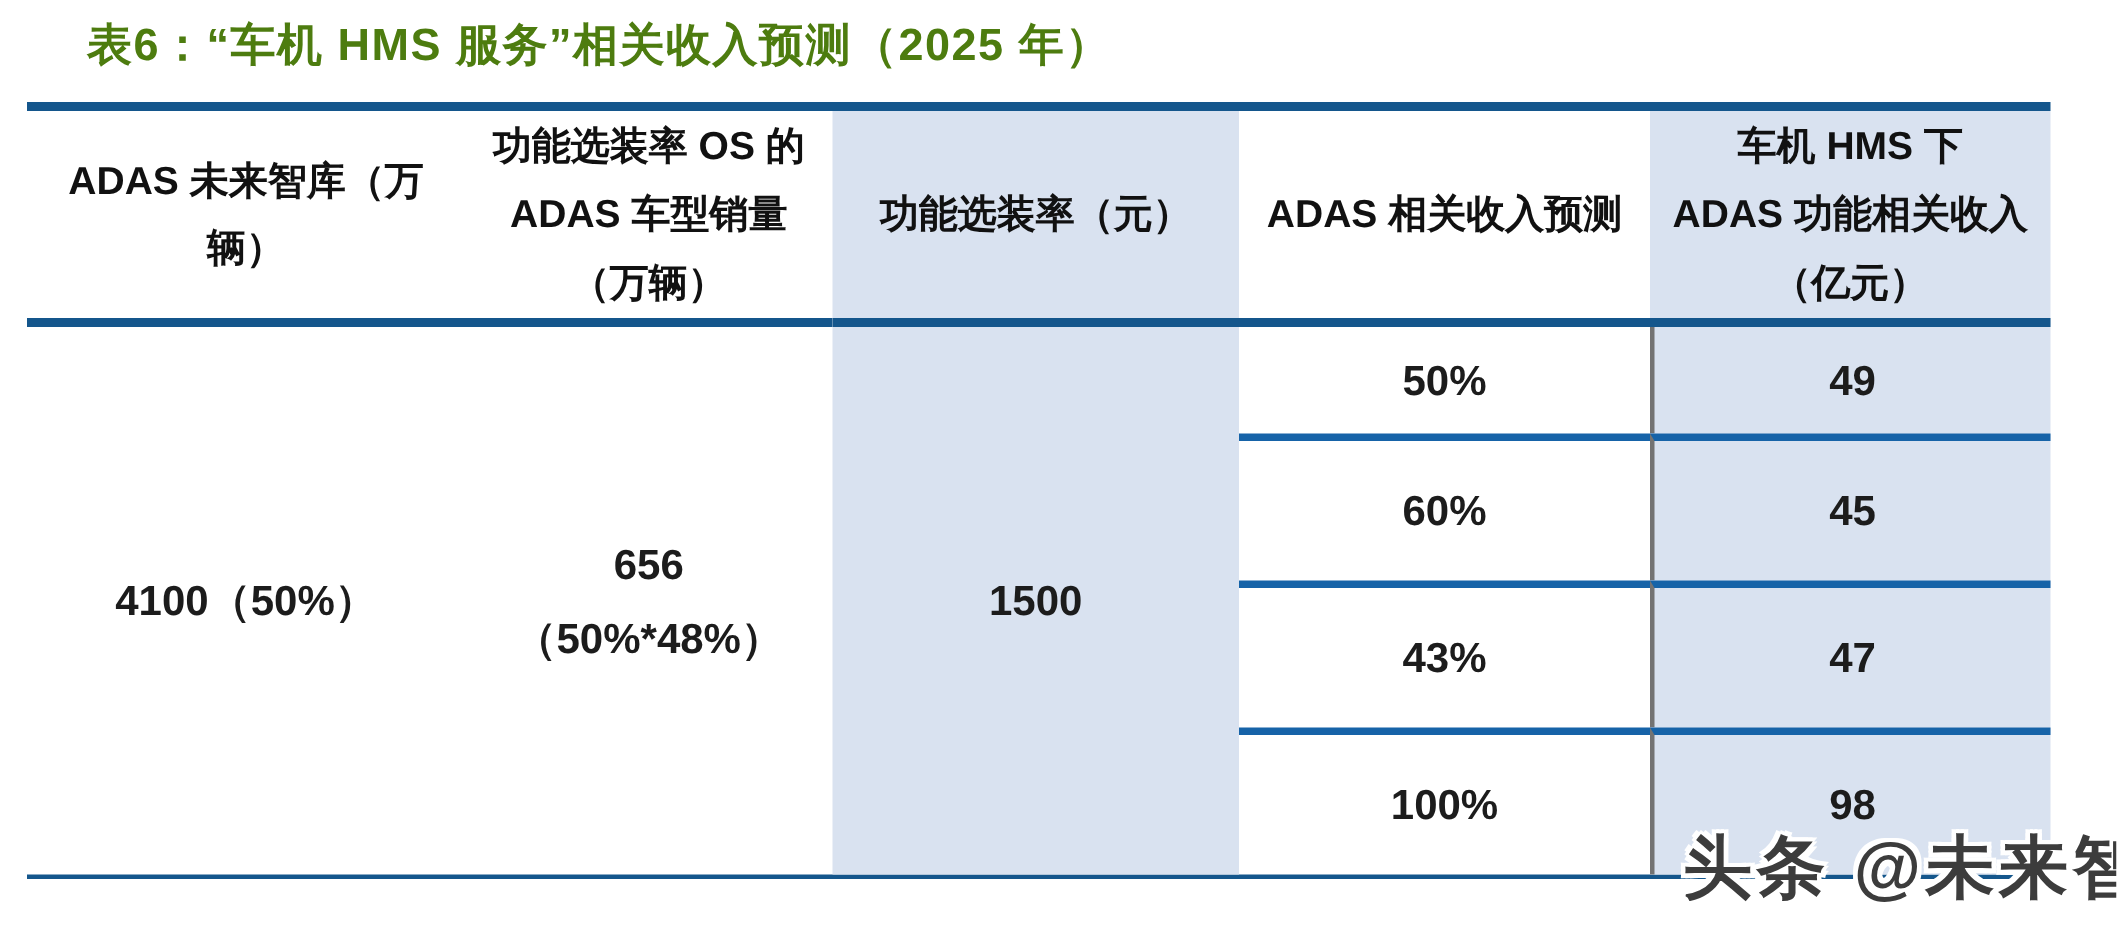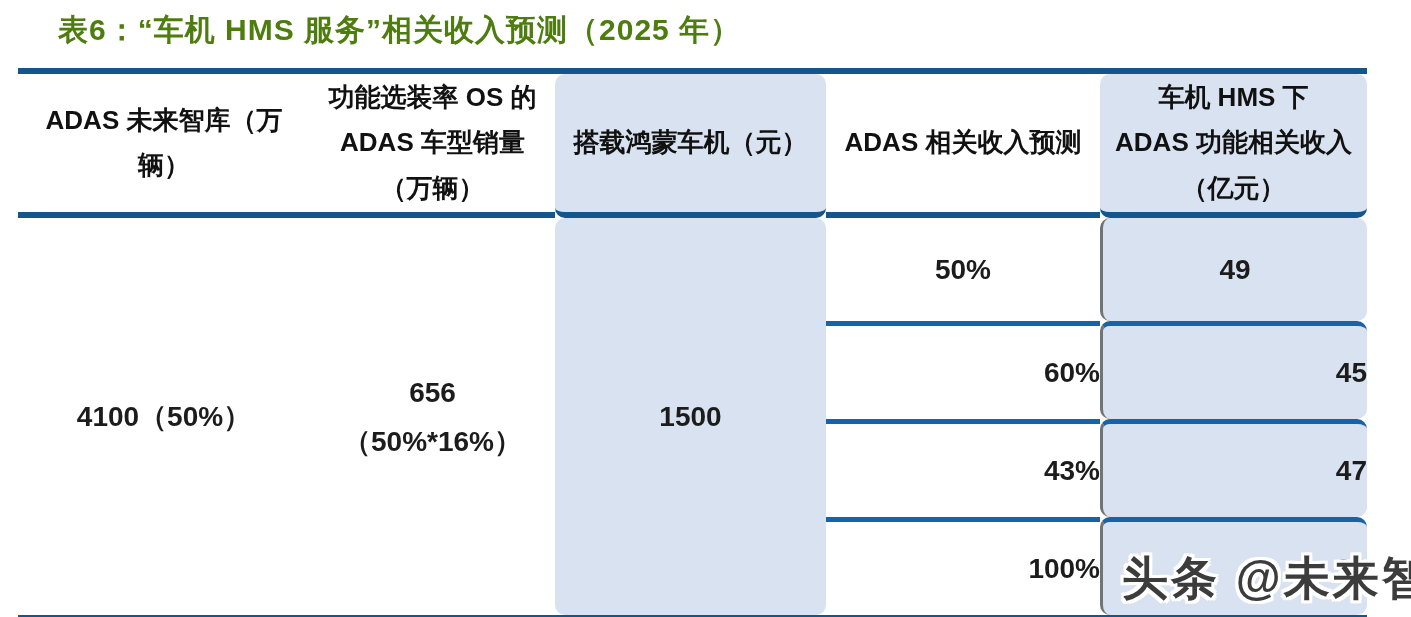--- a/index.html
+++ b/index.html
@@ -47,32 +47,32 @@
     height: 138px;
     vertical-align: middle;
     text-align: center;
     font-size: 26px;
     font-weight: bold;
     color: #111111;
     line-height: 1.72;
     border-bottom: 6px solid #14568c;
     padding: 0 6px;
   }
-  .shaded { background: #d9e2f0; border-radius: 10px; }
+  .shaded { background: #d9e2f0; }
 
   tbody td {
     text-align: center;
     vertical-align: middle;
     font-size: 28px;
     font-weight: 600;
     color: #1c1c1c;
     padding: 0;
   }
-  tr.body-row-1 td { height: 103px; }
-  tr.body-row td { height: 93px; text-align: right; }
+  tr.body-row-1 td { height: 71px; }
+  tr.body-row td { height: 93px; }
   tr.body-row td.divided { border-top: 5px solid #1663a8; }
   td.gap-left { border-left: 3px solid #737373; }
   .stack-line { line-height: 1.75; }
 
   .watermark {
     position: absolute;
     left: 1122px;
     top: 548px;
     font-size: 46px;
     font-weight: bold;
@@ -107,38 +107,38 @@
         <th>
           <div class="stack-line">ADAS 未来智库（万</div>
           <div class="stack-line">辆）</div>
         </th>
         <th>
           <div class="stack-line">功能选装率 OS 的</div>
           <div class="stack-line">ADAS 车型销量</div>
           <div class="stack-line">（万辆）</div>
         </th>
         <th class="shaded">
-          <div class="stack-line">搭载鸿蒙车机（元）</div>
+          <div class="stack-line">功能选装率（元）</div>
         </th>
         <th>
           <div class="stack-line">ADAS 相关收入预测</div>
         </th>
         <th class="shaded">
           <div class="stack-line">车机 HMS 下</div>
           <div class="stack-line">ADAS 功能相关收入</div>
           <div class="stack-line">（亿元）</div>
         </th>
       </tr>
     </thead>
     <tbody>
       <tr class="body-row-1">
         <td rowspan="4">4100（50%）</td>
         <td rowspan="4">
           <div class="stack-line">656</div>
-          <div class="stack-line">（50%*16%）</div>
+          <div class="stack-line">（50%*48%）</div>
         </td>
         <td rowspan="4" class="shaded">1500</td>
         <td>50%</td>
         <td class="shaded gap-left">49</td>
       </tr>
       <tr class="body-row">
         <td class="divided">60%</td>
         <td class="divided shaded gap-left">45</td>
       </tr>
       <tr class="body-row">

